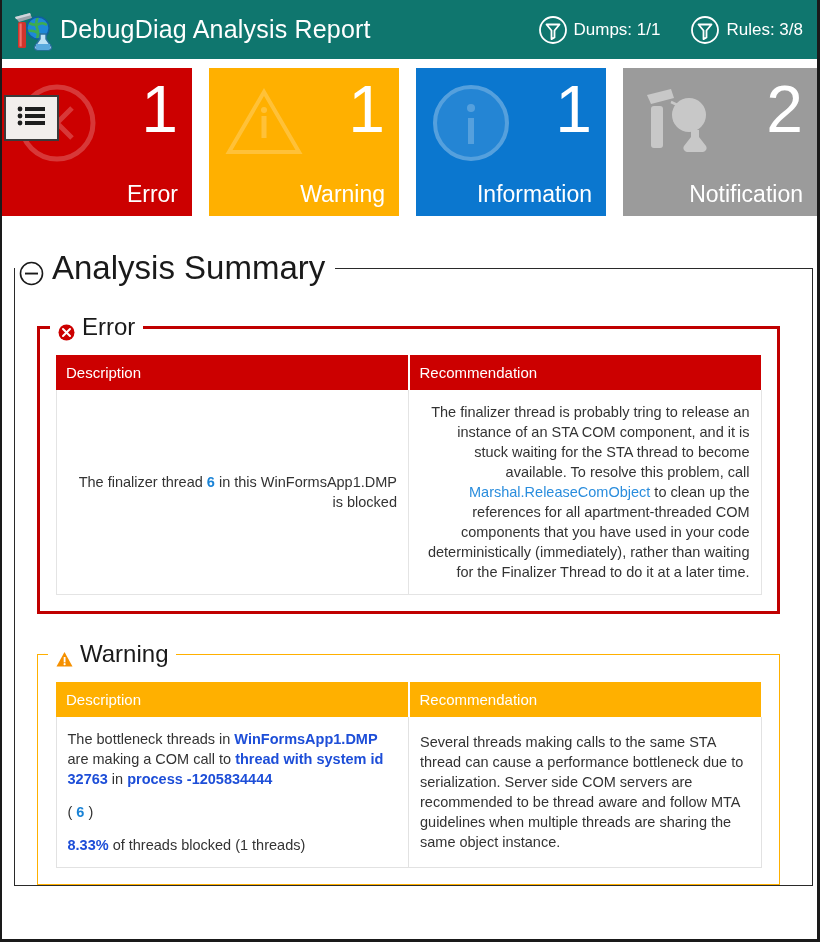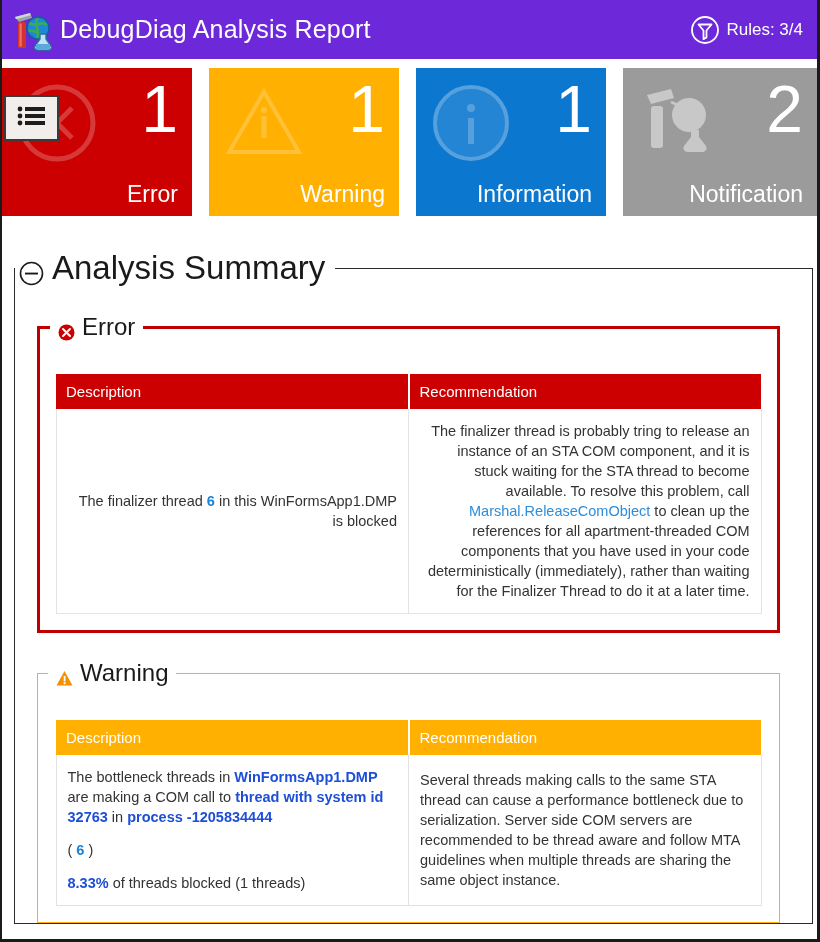--- a/index.html
+++ b/index.html
@@ -17,21 +17,21 @@
     border-right: 3px solid #1a1a1a;
     border-bottom: 3px solid #1a1a1a;
     border-left: 2px solid #1a1a1a;
     overflow: hidden;
   }
 
   
   .header {
     position: relative;
     height: 59px;
-    background: #6d28d9;
+    background: #0f766e;
     display: flex;
     align-items: center;
     padding: 0 14px 0 8px;
   }
   .logo {
     width: 44px; height: 44px;
     position: relative;
     flex: 0 0 auto;
     margin-right: 6px;
   }
@@ -149,21 +149,21 @@
     color: #1a1a1a;
     padding: 0 8px;
     display: flex;
     align-items: center;
     gap: 7px;
   }
   .sect-icon { width: 17px; height: 17px; flex:0 0 auto; }
 
   table.rtable {
     width: 706px;
-    margin: 19px auto 0 auto;
+    margin: 0 auto 0 auto;
     border-collapse: collapse;
     table-layout: fixed;
     font-size: 14.5px;
   }
   table.rtable th {
     text-align: left;
     font-weight: 400;
     font-size: 15px;
     color: #ffffff;
     padding: 9px 10px;
@@ -203,29 +203,38 @@
         <circle cx="28" cy="20" r="11" fill="#1e88d8"></circle>
         <path d="M19 15 q6 3 10 1 q4 -2 8 1 M18 23 q7 -1 11 3 q3 3 7 2 M28 9 q-3 6 -1 11 q2 5 0 11" stroke="#3fae4a" stroke-width="2.6" fill="none" opacity=".95"></path>
         <circle cx="28" cy="20" r="11" fill="none" stroke="#0f5fa0" stroke-width="1.4"></circle>
         <path d="M30 26 h6 v5 l5 7 a2.5 2.5 0 0 1 -2 4 h-12 a2.5 2.5 0 0 1 -2 -4 l5 -7 z" fill="#bfe2f5" stroke="#2a6f9e" stroke-width="1.4"></path>
         <path d="M26 36 h14 v3 a2.5 2.5 0 0 1 -2.3 3 h-9.4 a2.5 2.5 0 0 1 -2.3 -3 z" fill="#5aa9dd"></path>
       </svg>
     </div>
     <div class="app-title">DebugDiag Analysis Report</div>
     <div class="header-spacer"></div>
 
-
     <div class="hstat">
       <span class="funnel">
         <svg viewBox="0 0 30 30" width="30" height="30" aria-hidden="true">
           <circle cx="15" cy="15" r="13" fill="none" stroke="#ffffff" stroke-width="1.8"></circle>
           <path d="M8.5 9.5 h13 l-5 6 v7 l-3 1.6 v-8.6 z" fill="none" stroke="#ffffff" stroke-width="1.8" stroke-linejoin="round"></path>
         </svg>
       </span>
-      <span>Rules: 3/4</span>
+      <span>Dumps: 1/1</span>
+    </div>
+
+    <div class="hstat">
+      <span class="funnel">
+        <svg viewBox="0 0 30 30" width="30" height="30" aria-hidden="true">
+          <circle cx="15" cy="15" r="13" fill="none" stroke="#ffffff" stroke-width="1.8"></circle>
+          <path d="M8.5 9.5 h13 l-5 6 v7 l-3 1.6 v-8.6 z" fill="none" stroke="#ffffff" stroke-width="1.8" stroke-linejoin="round"></path>
+        </svg>
+      </span>
+      <span>Rules: 3/8</span>
     </div>
   </div>
 
   <div class="tiles">
 
     <div class="tile error">
       <span class="tile-glyph">
         <svg viewBox="0 0 82 82" width="82" height="82" aria-hidden="true">
           <circle cx="41" cy="41" r="36" fill="none" stroke="#ffffff" stroke-width="5"></circle>
           <path d="M26 26 L56 56 M56 26 L26 56" stroke="#ffffff" stroke-width="5"></path>

